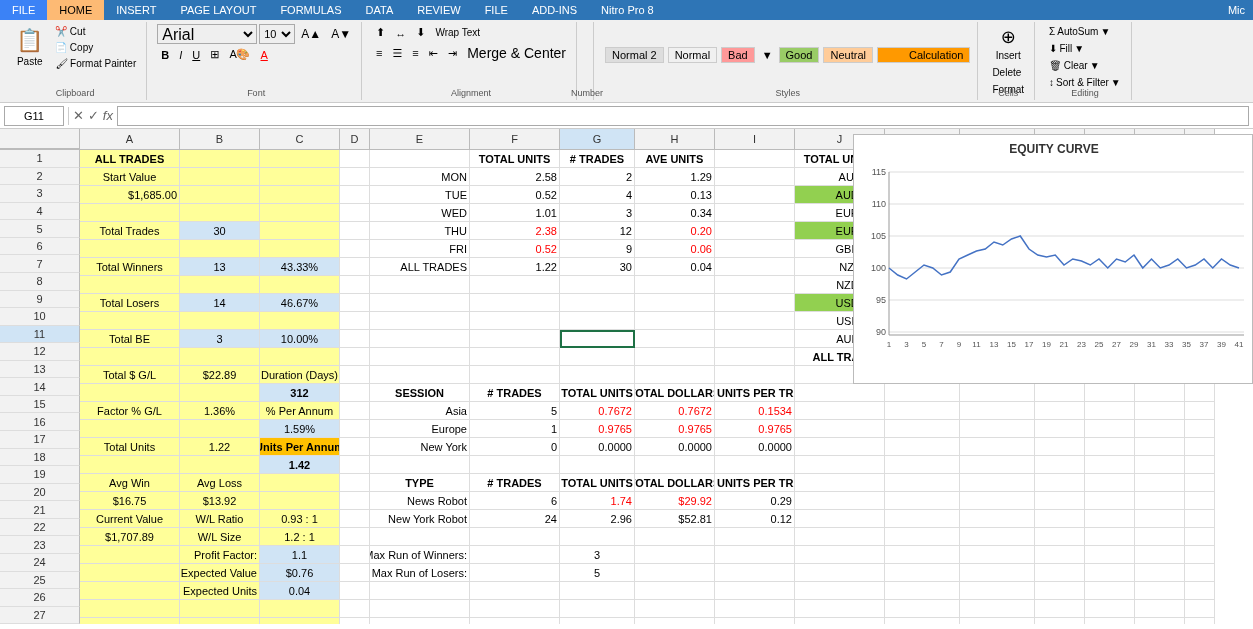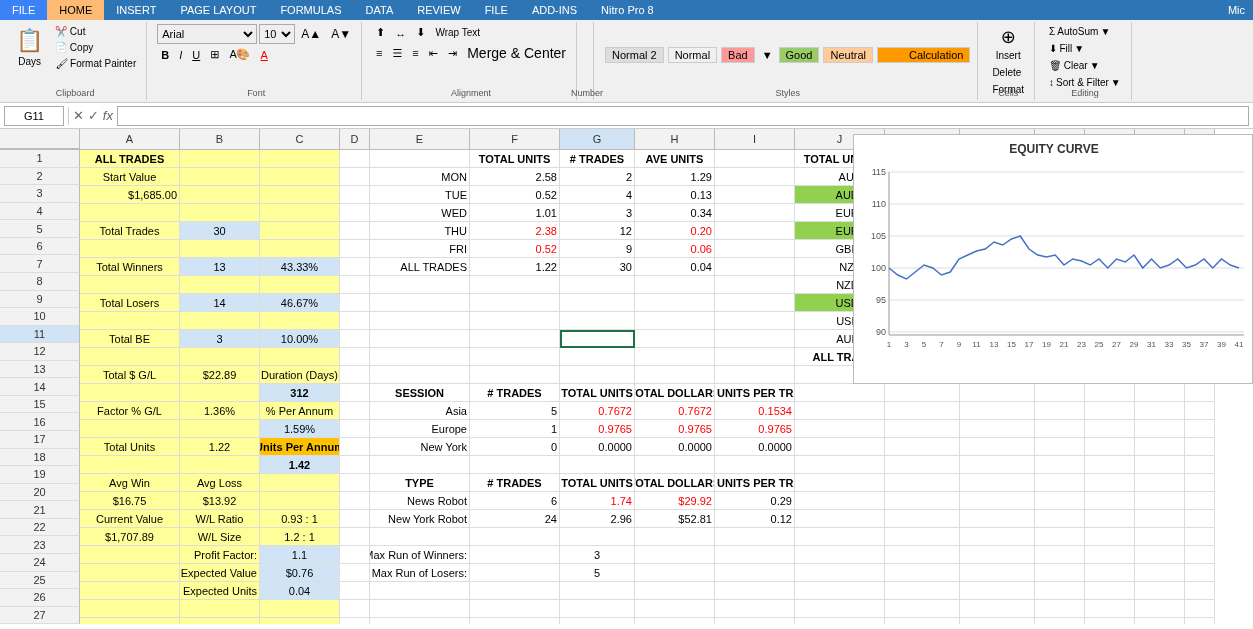--- a/index.html
+++ b/index.html
@@ -8,21 +8,21 @@
     
     .ribbon { background: #f0f0f0; border-bottom: 1px solid #ccc; }
     .ribbon-tabs { display: flex; background: #2e75b6; }
     .ribbon-tab { padding: 4px 12px; font-size: 11px; color: #fff; cursor: pointer; }
     .ribbon-tab.active { background: #fdba74; color: #000; }
     .ribbon-body { display: flex; align-items: stretch; padding: 2px 4px; gap: 4px; height: 82px; }
     .ribbon-group { display: flex; flex-direction: column; align-items: center; border-right: 1px solid #ccc; padding: 2px 6px; min-width: fit-content; position: relative; }
     .ribbon-group-label { font-size: 9px; color: #555; position: absolute; bottom: 2px; }
     .ribbon-row { display: flex; align-items: center; gap: 2px; }
     .ribbon-btn { background: none; border: none; cursor: pointer; font-size: 11px; padding: 2px 4px; display: flex; align-items: center; gap: 2px; white-space: nowrap; }
-    .font-select { width: 100px; height: 20px; font-size: 11px; border: 1px solid #aaa; }
+    .font-select { width: 100px; height: 20px; font-size: 16px; border: 1px solid #aaa; }
     .font-size-select { width: 36px; height: 20px; font-size: 11px; border: 1px solid #aaa; }
     .format-dropdown { width: 120px; height: 22px; font-size: 11px; border: 1px solid #aaa; }
     .cell-style-box { padding: 1px 6px; font-size: 11px; border: 1px solid #ccc; margin: 1px; cursor: pointer; }
     .style-normal2 { background: #ddd; }
     .style-normal { }
     .style-bad { background: #ff9999; }
     .style-good { background: #99cc66; color: #000; }
     .style-neutral { background: #ffcc99; }
     .style-calc { background: #ff9900; padding-left: 31px; }
 
@@ -96,21 +96,21 @@
     <div style="flex:1; background:#2e75b6;"></div>
     <div class="ribbon-tab" style="padding:4px 8px;">Mic</div>
   </div>
   <div class="ribbon-body">
 
     <div class="ribbon-group">
       <div style="flex:1; display:flex; flex-direction:column; gap:1px; padding-bottom:12px;">
         <div class="ribbon-row">
           <button class="ribbon-btn" style="flex-direction:column; font-size:10px; padding:2px 6px;">
             <span style="font-size:22px;">📋</span>
-            <span>Days</span>
+            <span>Paste</span>
           </button>
           <div style="display:flex;flex-direction:column;gap:1px;">
             <button class="ribbon-btn" style="font-size:10px;">✂️ <span>Cut</span></button>
             <button class="ribbon-btn" style="font-size:10px;">📄 <span>Copy</span></button>
             <button class="ribbon-btn" style="font-size:10px;">🖌 <span>Format Painter</span></button>
           </div>
         </div>
       </div>
       <span class="ribbon-group-label">Clipboard</span>
     </div>

